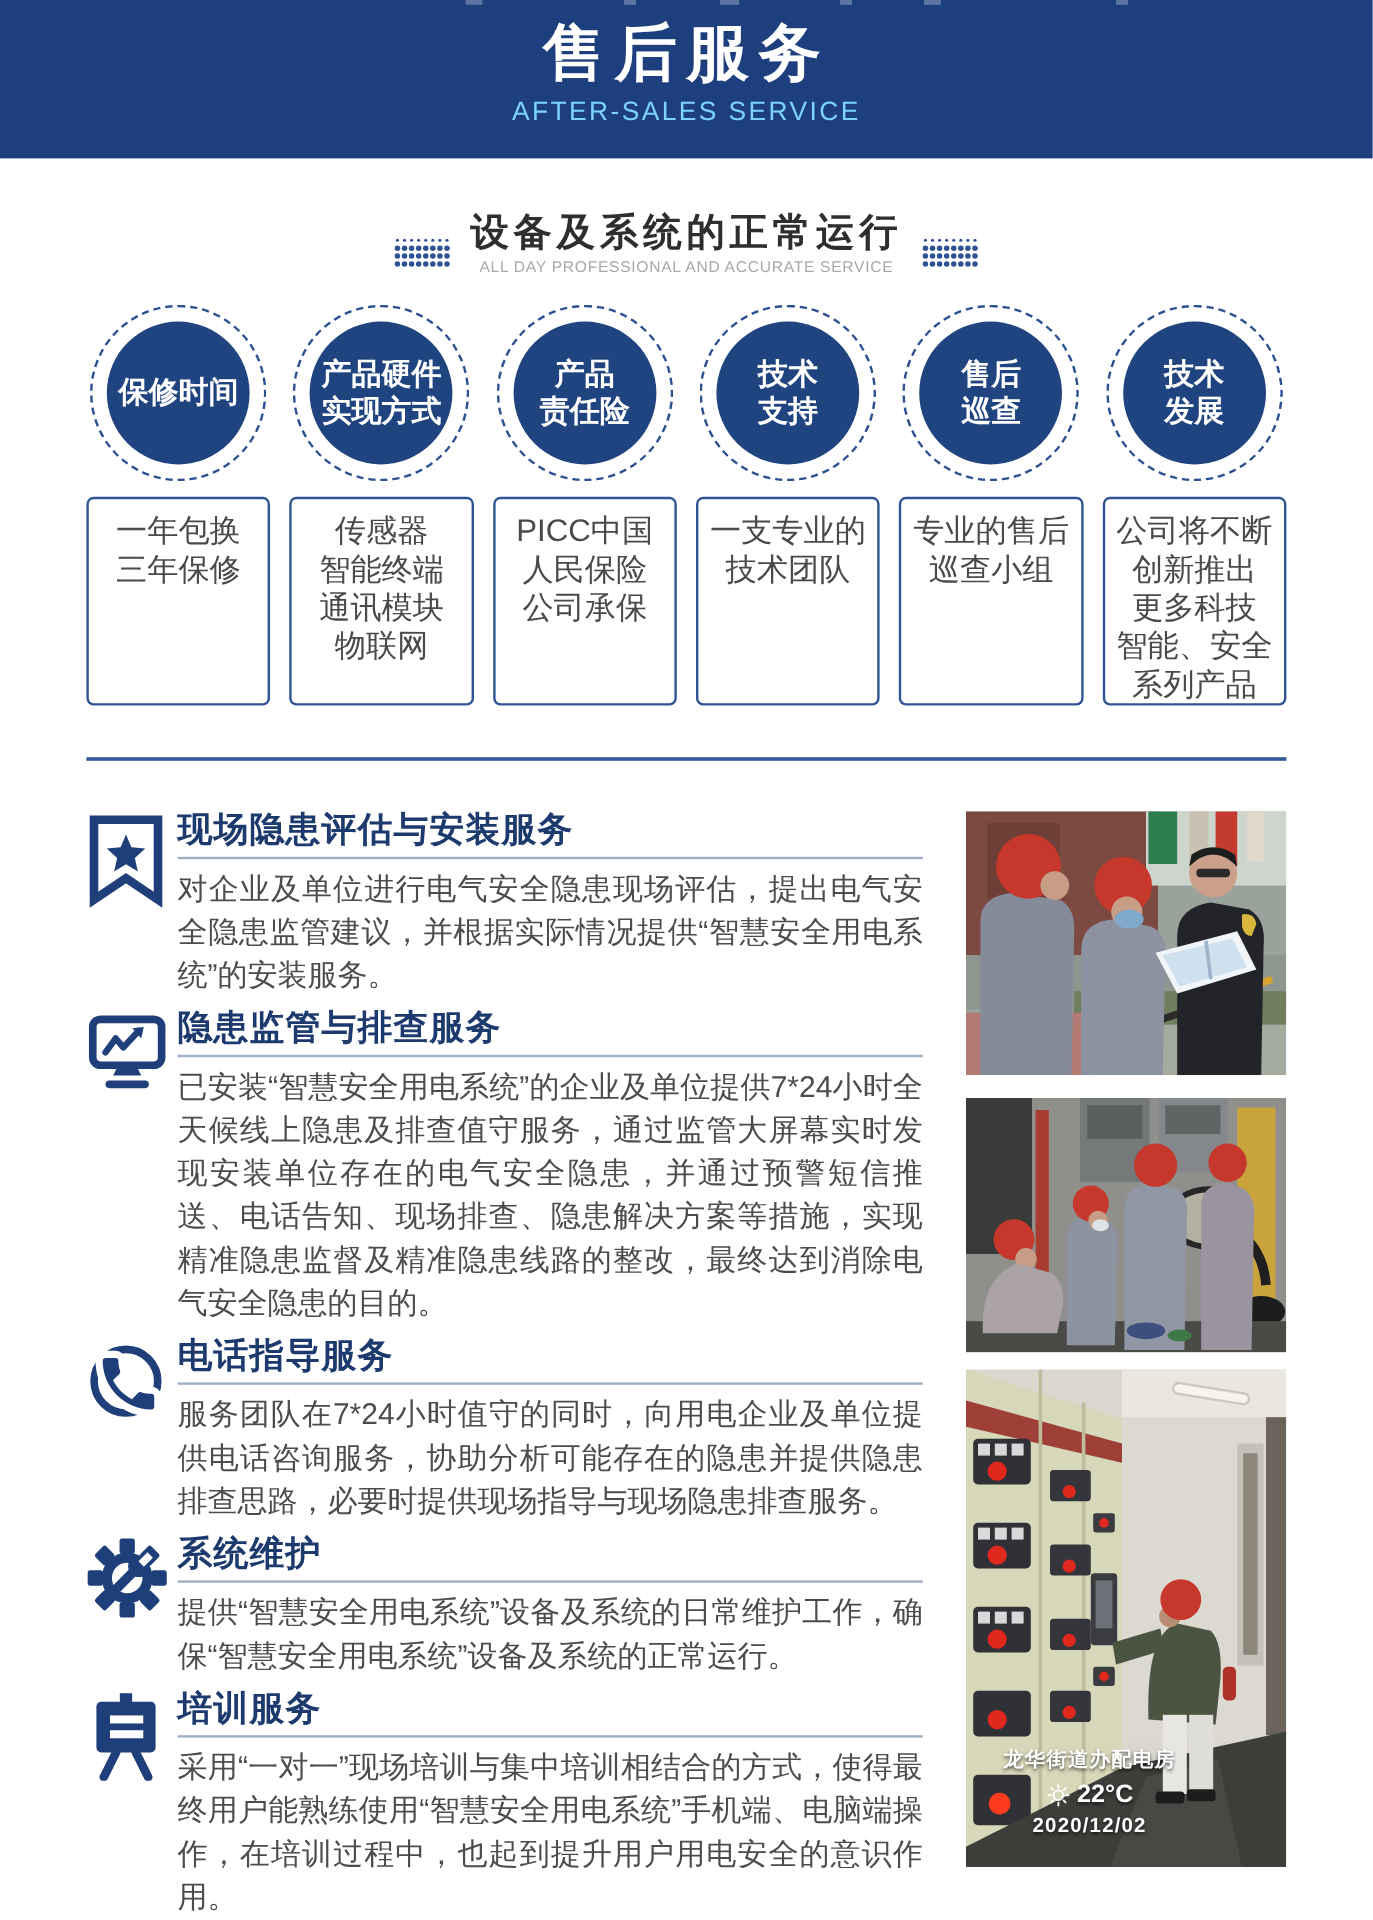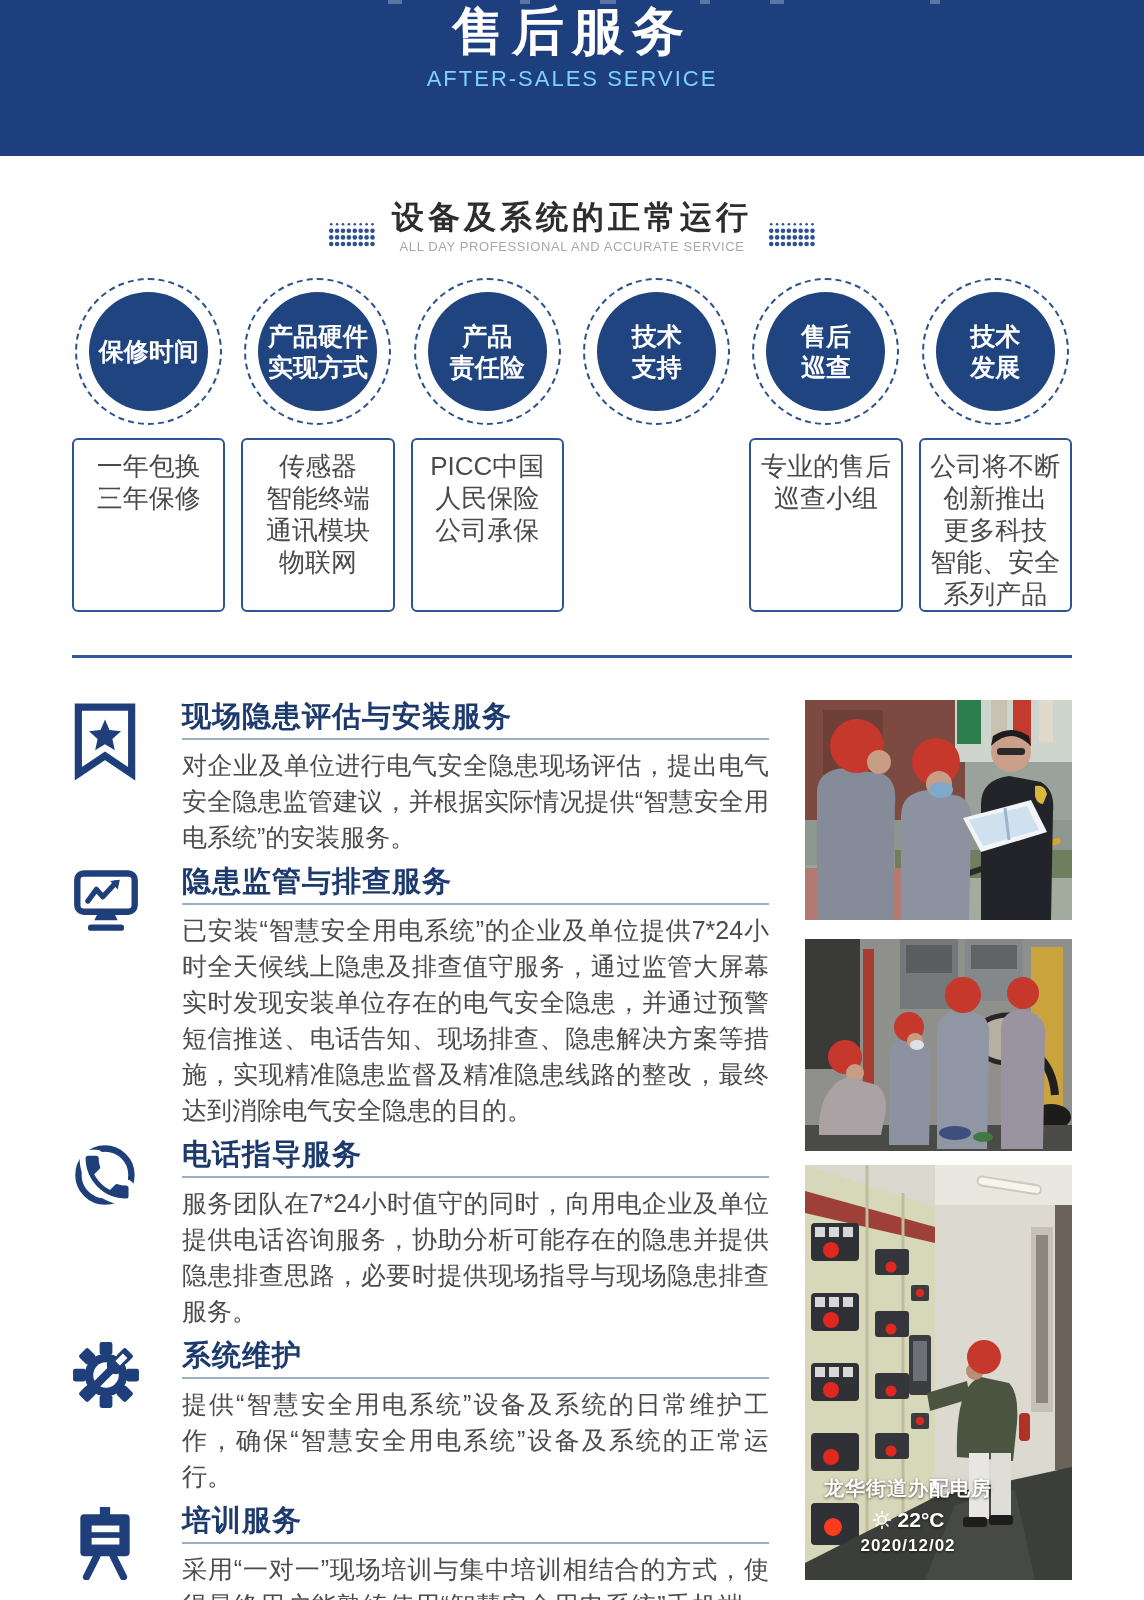--- a/index.html
+++ b/index.html
@@ -6,21 +6,21 @@
   html,body { background:#fff; }
   body {
     width:1144px; height:1600px; margin:0 auto; overflow:hidden;
     font-family:"Liberation Sans","DejaVu Sans",sans-serif;
     background:#ffffff;
   }
   .page { width:1144px; height:1600px; position:relative; }
 
   
   .hero {
-    height:156px; background:#1e3f7e; text-align:center; 
+    height:132px; background:#1e3f7e; text-align:center; padding-top:14px;
     position:relative;
   }
   .hero-specks { position:absolute; top:0; left:0; width:100%; height:6px; opacity:.28; }
   .hero-specks i { position:absolute; top:0; height:4px; background:#ffffff; display:block; }
   .hero h1 {
     color:#ffffff; font-size:52px; line-height:62px; font-weight:bold;
     letter-spacing:8px;
   }
   .hero .hero-sub {
     margin-top:4px; color:#7dd3fc; font-size:22px; letter-spacing:2px; font-weight:400;
@@ -58,40 +58,40 @@
   .feature-box span {
     color:#4a4a4a; font-size:26px; line-height:32px; white-space:pre-line;
   }
 
   
   .divider { margin:43px 72px 0; border:none; border-top:3px solid #33589b; }
 
   
   .main { margin:42px 72px 0; display:flex; gap:36px; }
   .services { flex:1; }
-  .service { display:flex; gap:42px; margin-top:10px; }
+  .service { display:flex; gap:8px; margin-top:10px; }
   .service:first-child { margin-top:0; }
   .service-iconbox { width:68px; flex:0 0 68px; padding-top:2px; }
   .service-content { flex:1; }
   .service h2 { font-size:29px; line-height:32px; font-weight:bold; color:#1c3a6e; letter-spacing:1px; }
   .title-rule { margin:6px 0 7px; border-top:2px solid #9db0c6; }
   .service p { font-size:25px; line-height:36px; color:#4c4c4c; text-align:justify; }
 
   
   .photos { width:267px; flex:0 0 267px; }
   .photo { width:267px; overflow:hidden; position:relative; display:block; }
   .photo svg { display:block; }
   .photo-1 { height:220px; margin-bottom:19px; }
   .photo-2 { height:212px; margin-bottom:14px; }
   .photo-3 { height:415px; }
   .photo-overlay {
     position:absolute; left:18px; bottom:24px; width:170px; text-align:center;
     color:#ffffff; text-shadow:0 1px 3px rgba(0,0,0,.65); font-weight:bold;
   }
-  .overlay-location { font-size:20px; letter-spacing:1px; }
+  .overlay-location { font-size:17px; letter-spacing:1px; }
   .overlay-temp { margin-top:6px; font-size:21px; display:flex; align-items:center; justify-content:center; gap:6px; }
   .overlay-date { margin-top:4px; font-size:17px; letter-spacing:1px; }
 </style>
 </head>
 <body>
 
 <div class="page">
 
   <header class="hero">
     <div class="hero-specks">
@@ -220,20 +220,24 @@
 公司承保</span>
       </div>
     </div>
     <div class="feature-col">
       <div class="circle-outer">
         <div class="circle-inner">
             <span style="white-space: pre-line;">技术
 支持</span>
           </div>
       </div>
+      <div class="feature-box">
+        <span style="white-space: pre-line;">一支专业的
+技术团队</span>
+      </div>
     </div>
     <div class="feature-col">
       <div class="circle-outer">
         <div class="circle-inner">
             <span style="white-space: pre-line;">售后
 巡查</span>
           </div>
       </div>
       <div class="feature-box">
         <span style="white-space: pre-line;">专业的售后

